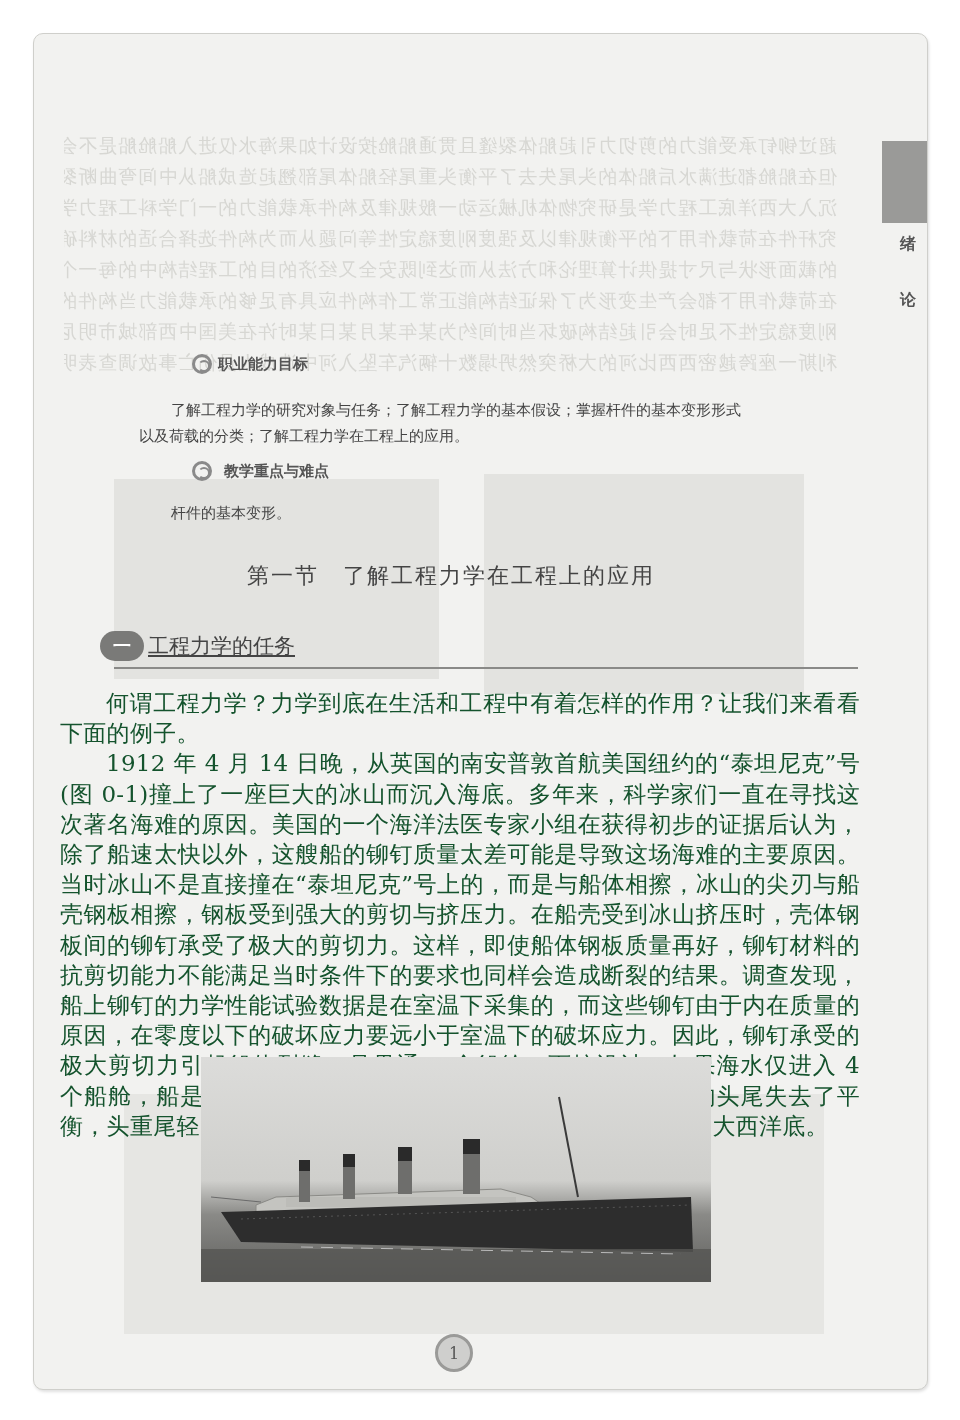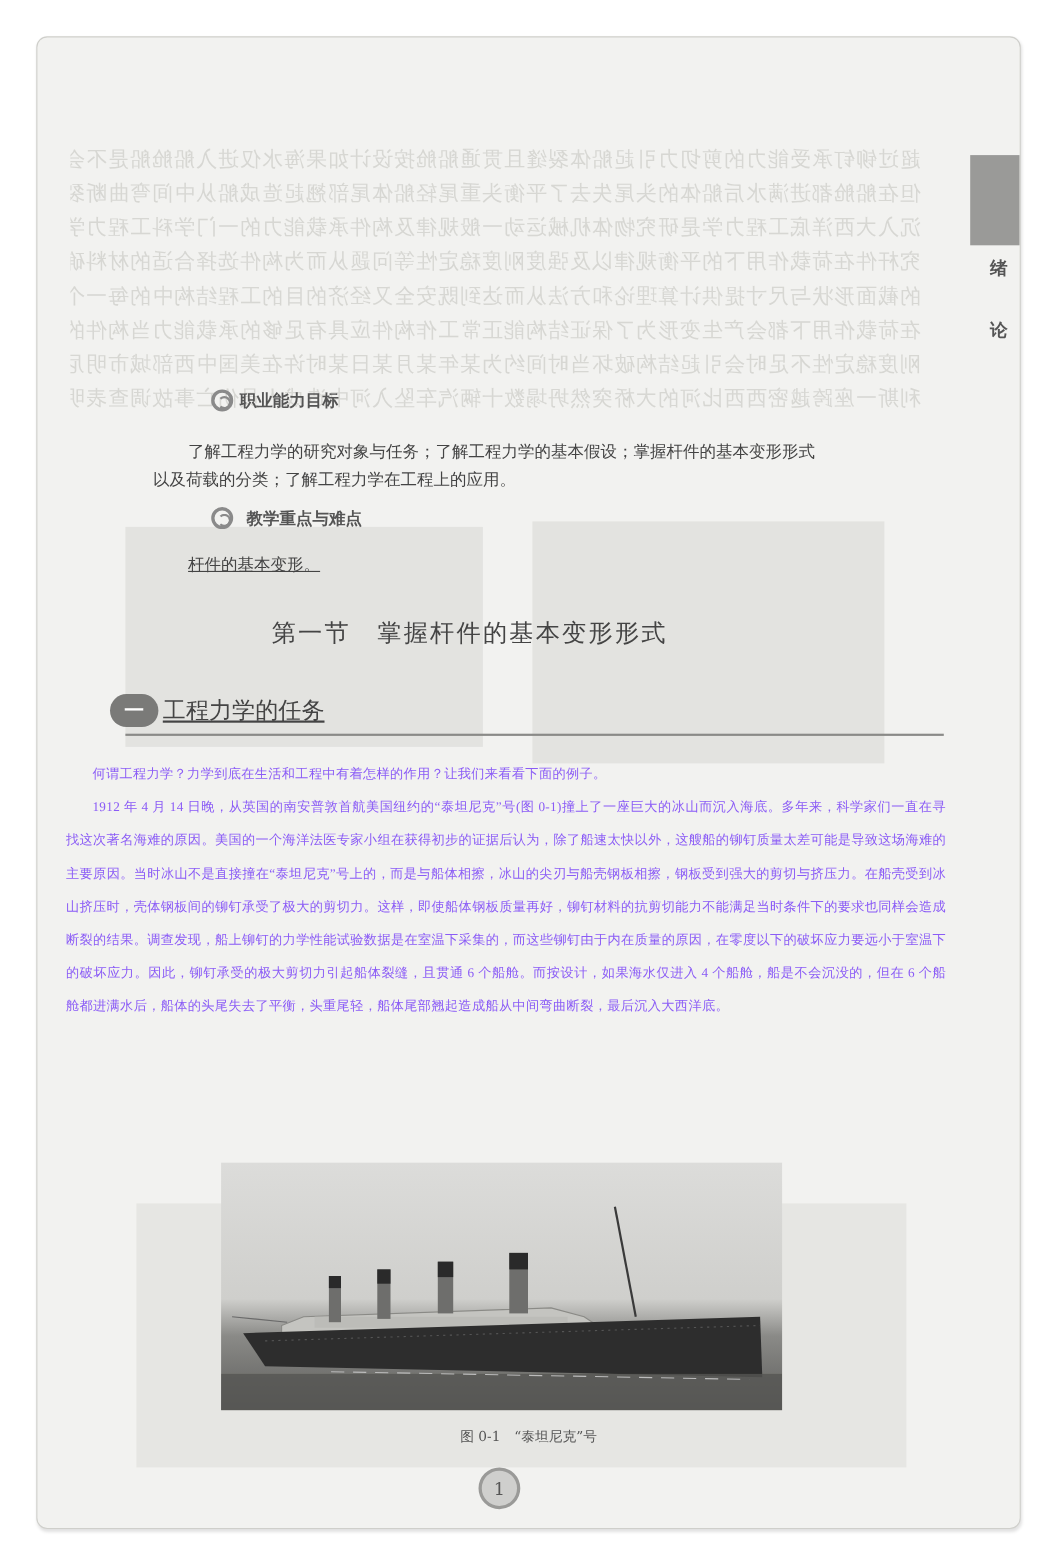--- a/index.html
+++ b/index.html
@@ -61,23 +61,22 @@
       font-size: 18px; font-weight: bold; font-family: "DejaVu Sans", sans-serif;
     }
     .sub-title {
       font-family: "DejaVu Sans", sans-serif; font-size: 21px; color: #444; margin-left: 4px; text-decoration: underline;
     }
     .sub-rule {
       position: absolute; left: 80px; top: 633px; width: 744px; height: 2px; background: #8a8a88;
     }
     .body-text {
       position: absolute; left: 26px; top: 654px; width: 800px;
-      font-size: 12px; color: #8b5cf6; line-height: 30.2px; text-align: justify;
+      font-size: 23px; color: #14532d; line-height: 30.2px; text-align: justify;
       letter-spacing: 0.3px;
-      font-family: Liberation Serif, serif;
     }
     .body-text p { margin: 0; text-indent: 2em; }
     .figure {
       position: absolute; left: 167px; top: 1023px; width: 510px; height: 225px;
       background: linear-gradient(#dcdcda 0%, #cfcfcc 55%, #8a8a87 70%, #5e5e5c 100%);
       overflow: hidden;
     }
     .figure svg { position: absolute; left: 0; top: 0; }
     .caption {
       position: absolute; left: 0; width: 893px; top: 1264px; text-align: center;
@@ -118,23 +117,23 @@
     <span class="spiral"></span>
     <span>职业能力目标</span>
   </div>
   <div class="obj-text" style="left:105px;top:390px;">以及荷载的分类；了解工程力学在工程上的应用。</div>
   <div class="obj-text" style="left:137px;top:364px;">了解工程力学的研究对象与任务；了解工程力学的基本假设；掌握杆件的基本变形形式</div>
 
   <div class="objective-head" style="left:110px;top:427px;gap:12px;">
     <span class="spiral"></span>
     <span>教学重点与难点</span>
   </div>
-  <div class="obj-text" style="left:137px;top:467px;text-decoration:underline;">杆件的基本变形。</div>
+  <div class="obj-text" style="left:137px;top:467px;">杆件的基本变形。</div>
 
-  <div class="section-title">第一节　掌握杆件的基本变形形式</div>
+  <div class="section-title">第一节　了解工程力学在工程上的应用</div>
 
   <div class="sub-head">
     <span class="sub-badge">一</span>
     <span class="sub-title">工程力学的任务</span>
   </div>
   <div class="sub-rule"></div>
 
   <div class="body-text">
     <p>何谓工程力学？力学到底在生活和工程中有着怎样的作用？让我们来看看下面的例子。</p>
     <p>1912 年 4 月 14 日晚，从英国的南安普敦首航美国纽约的“泰坦尼克”号(图 0-1)撞上了一座巨大的冰山而沉入海底。多年来，科学家们一直在寻找这次著名海难的原因。美国的一个海洋法医专家小组在获得初步的证据后认为，除了船速太快以外，这艘船的铆钉质量太差可能是导致这场海难的主要原因。当时冰山不是直接撞在“泰坦尼克”号上的，而是与船体相擦，冰山的尖刃与船壳钢板相擦，钢板受到强大的剪切与挤压力。在船壳受到冰山挤压时，壳体钢板间的铆钉承受了极大的剪切力。这样，即使船体钢板质量再好，铆钉材料的抗剪切能力不能满足当时条件下的要求也同样会造成断裂的结果。调查发现，船上铆钉的力学性能试验数据是在室温下采集的，而这些铆钉由于内在质量的原因，在零度以下的破坏应力要远小于室温下的破坏应力。因此，铆钉承受的极大剪切力引起船体裂缝，且贯通 6 个船舱。而按设计，如果海水仅进入 4 个船舱，船是不会沉没的，但在 6 个船舱都进满水后，船体的头尾失去了平衡，头重尾轻，船体尾部翘起造成船从中间弯曲断裂，最后沉入大西洋底。</p>
@@ -159,15 +158,14 @@
         <rect x="262" y="82" width="17" height="15" fill="#2a2a2a"></rect>
 
       <polygon points="20,155 490,140 492,195 40,185" fill="#2d2d2d"></polygon>
       <line x1="40" y1="162" x2="490" y2="148" stroke="#555" stroke-width="1" stroke-dasharray="2 4"></line>
 
       <rect x="0" y="192" width="510" height="33" fill="#555553" opacity="0.8"></rect>
       <line x1="100" y1="190" x2="480" y2="197" stroke="#bbb" stroke-width="1" stroke-dasharray="12 8"></line>
     </svg>
   </div>
 
-  <div class="caption">图 0-1　“泰坦尼克”号</div>
   <div class="page-num">1</div>
 </div>
 
 </body></html>

